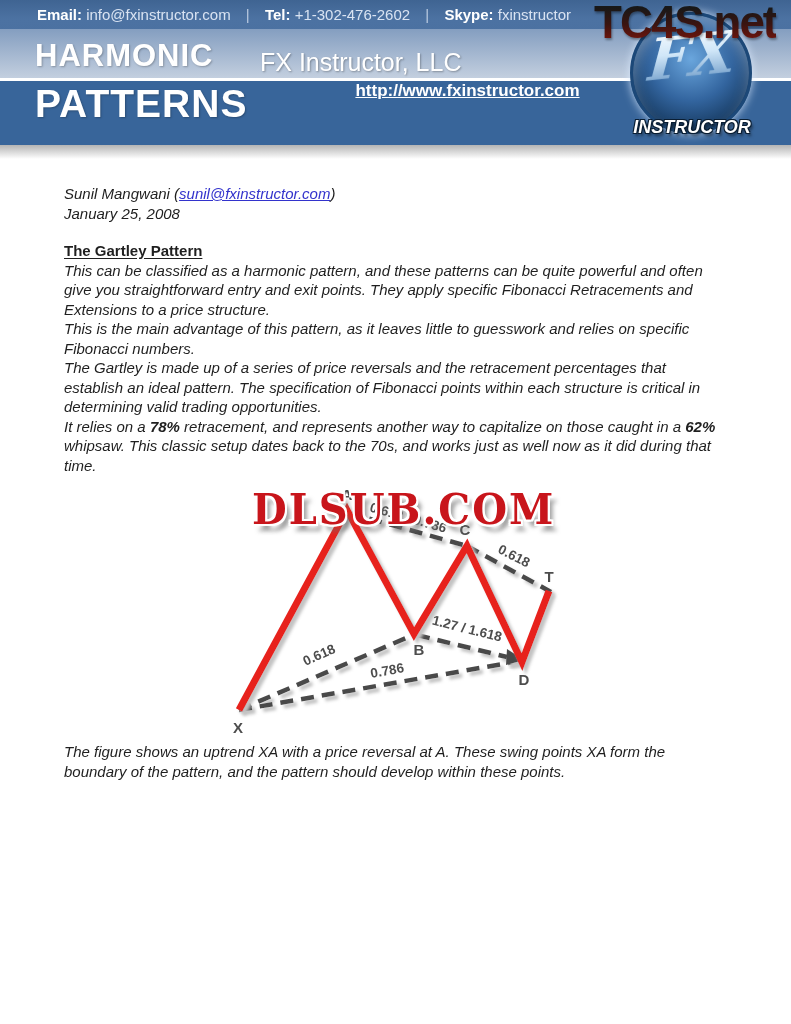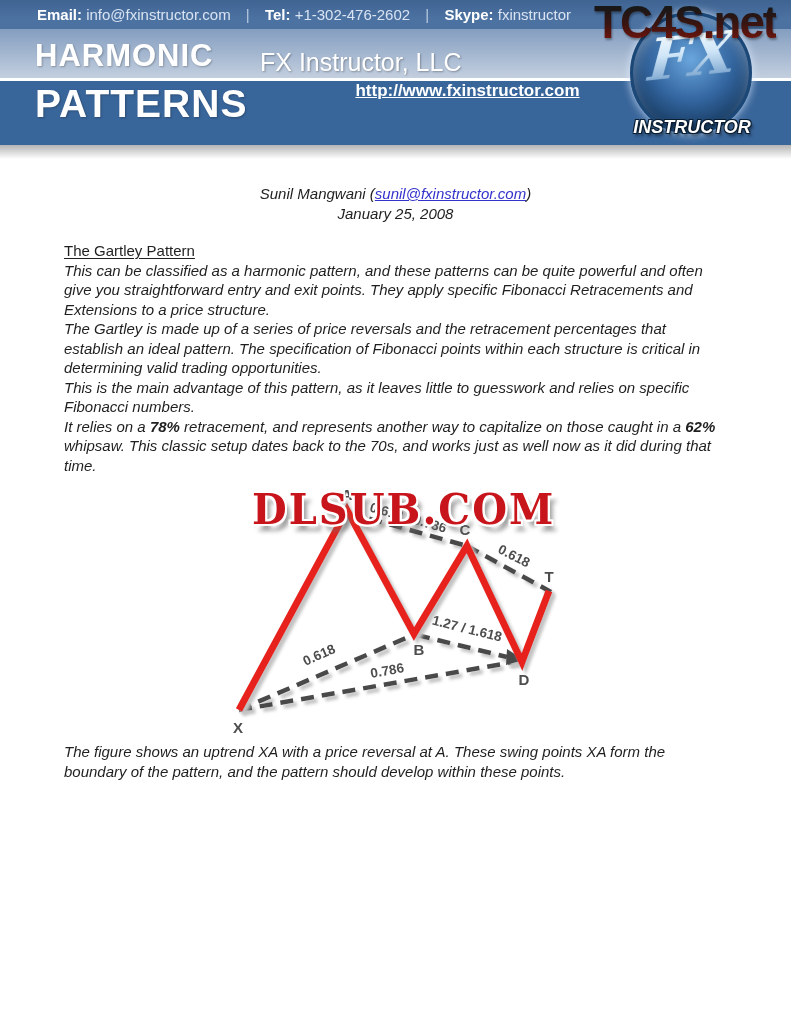--- a/index.html
+++ b/index.html
@@ -61,23 +61,23 @@
                      5px 6px 4px rgba(110,110,110,.65);}
   .txw{position:absolute;left:477px;top:1032px;z-index:9;
        font-size:35px;font-weight:bold;letter-spacing:-1px;color:#d4575a;white-space:nowrap;
        -webkit-text-stroke:1.6px #3a1414;
        text-shadow:-3px -3px 0 #fff,3px -3px 0 #fff,-3px 3px 0 #fff,3px 3px 0 #fff,
                    0 -3px 0 #fff,0 3px 0 #fff,-3px 0 0 #fff,3px 0 0 #fff,
                    4px 5px 4px rgba(0,0,0,.45);}
 
   
   .content{position:absolute;left:64px;top:184px;width:663px;font-size:15px;line-height:19.5px;}
-  .byline{text-align:center;font-style:italic;}
+  .byline{text-align:left;font-style:italic;}
   .byline a{color:#3333cc;text-decoration:underline;}
-  .heading{margin-top:18px;font-weight:normal;text-decoration:underline;text-underline-offset:2px;}
+  .heading{margin-top:18px;font-weight:bold;text-decoration:underline;text-underline-offset:2px;}
   .para{font-style:italic;}
   .para b{font-weight:bold;}
 
   
   .fig{margin:9px 0 0 160px;width:350px;height:258px;position:relative;}
   .fig text{font-family:"Liberation Sans",sans-serif;fill:#4d4d4d;font-weight:bold;}
   .fig .node{font-size:15px;}
   .fig .ratio{font-size:13.5px;}
 
   .visit{position:absolute;left:0;top:960px;width:791px;text-align:center;
@@ -118,22 +118,22 @@
 
   <div class="content">
     <div class="byline">
       <span>Sunil Mangwani (</span><a href="#">sunil@fxinstructor.com</a><span>)</span><br>
       <span>January 25, 2008</span>
     </div>
 
     <div class="heading">The Gartley Pattern</div>
 
     <div class="para">This can be classified as a harmonic pattern, and these patterns can be quite powerful and often give you straightforward entry and exit points. They apply specific Fibonacci Retracements and Extensions to a price structure.</div>
+    <div class="para">This is the main advantage of this pattern, as it leaves little to guesswork and relies on specific Fibonacci numbers.</div>
     <div class="para">The Gartley is made up of a series of price reversals and the retracement percentages that establish an ideal pattern. The specification of Fibonacci points within each structure is critical in determining valid trading opportunities.</div>
-    <div class="para">This is the main advantage of this pattern, as it leaves little to guesswork and relies on specific Fibonacci numbers.</div>
     <div class="para">
       <span>It relies on a </span><b>78%</b><span> retracement, and represents another way to capitalize on those caught in a </span><b>62%</b><span> whipsaw. This classic setup dates back to the 70s, and works just as well now as it did during that time.</span>
     </div>
 
     <div class="fig">
       <svg width="350" height="258" viewBox="0 0 350 258">
         <defs>
           <filter id="sh" x="-20%" y="-20%" width="140%" height="140%">
             <feDropShadow dx="3.5" dy="3.5" stdDeviation="1.6" flood-color="#c2c2c2"></feDropShadow>
           </filter>

